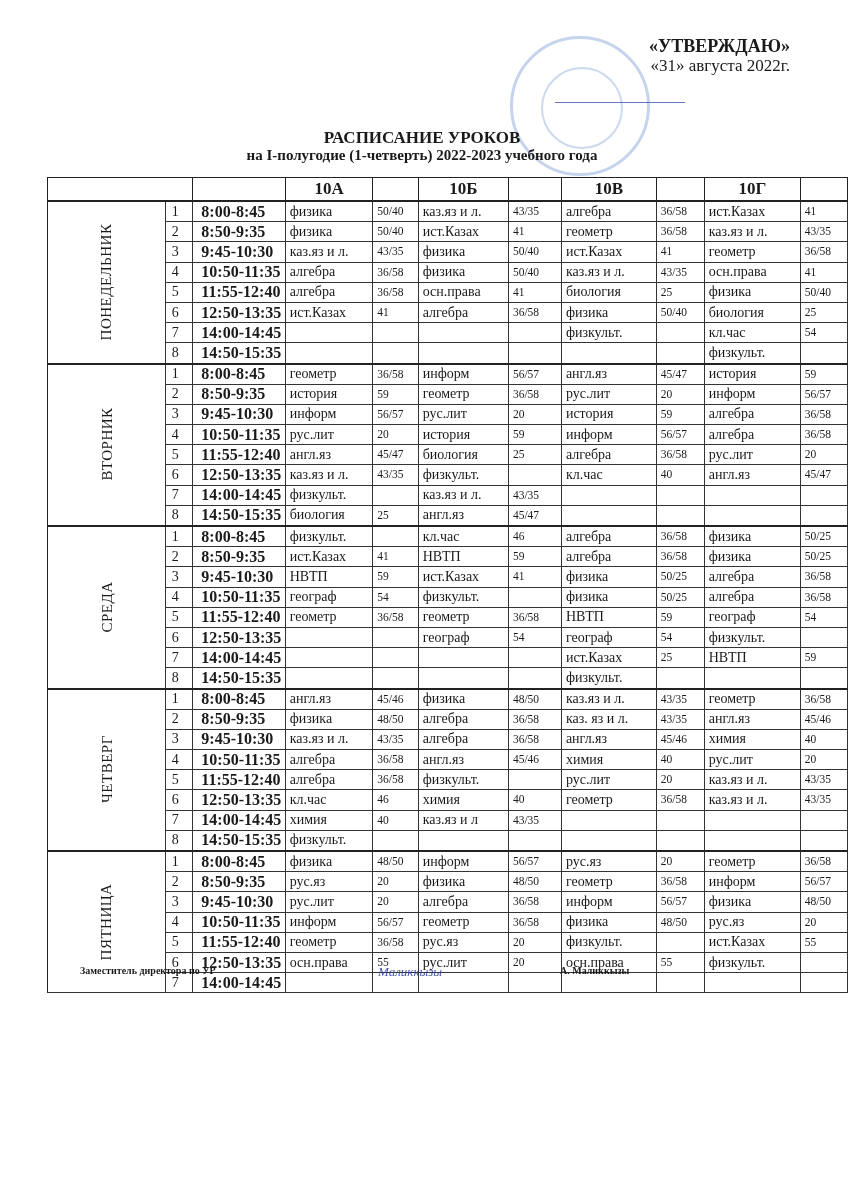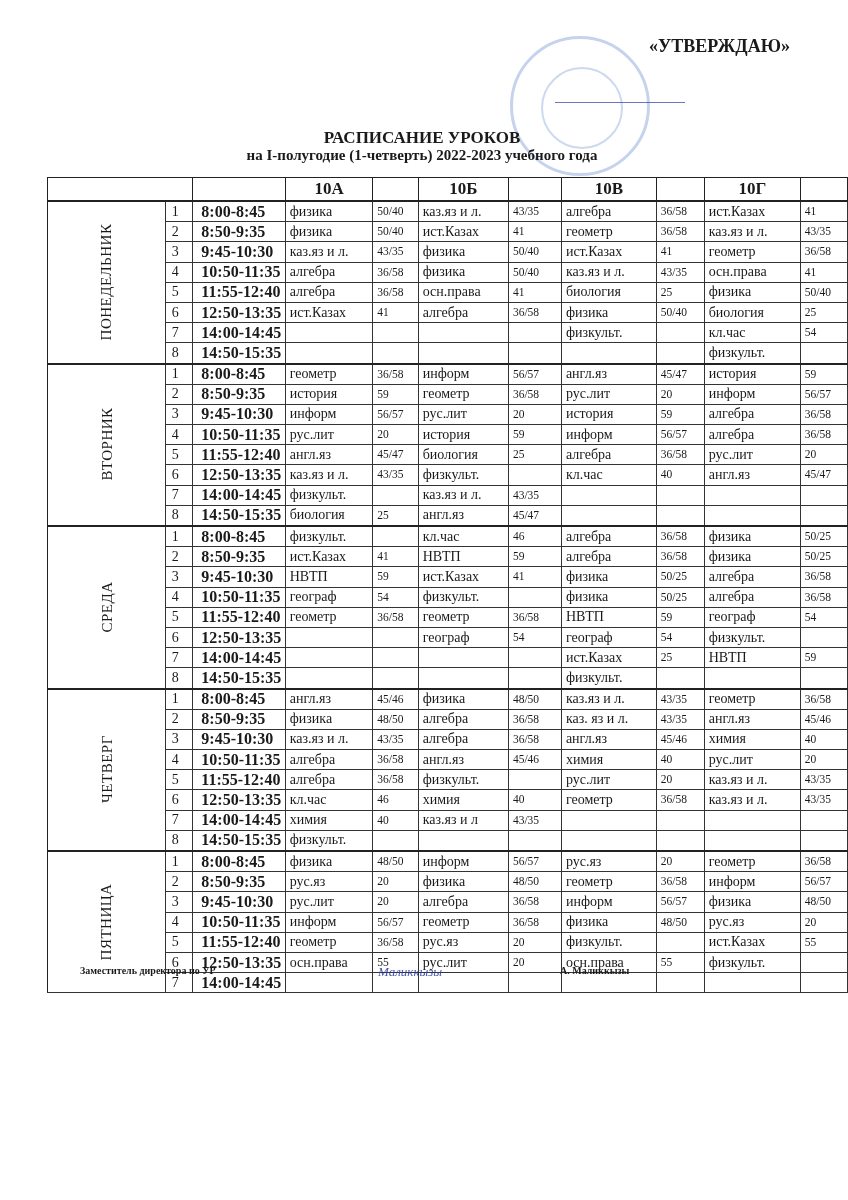--- a/index.html
+++ b/index.html
@@ -26,20 +26,21 @@
   .footer.r{left:560px;}
   .footer.s{left:358px;font-weight:normal;font-style:italic;color:rgba(40,60,160,0.85);font-size:13px;top:964px;margin-left:20px;}
 </style>
 </head>
 <body>
 
 <div class="stamp"></div>
 
 <div class="approve">
   <div class="t">«УТВЕРЖДАЮ»</div>
+  <div>«31» августа 2022г.</div>
 </div>
 <div class="sig"></div>
 
 <div class="title t1">РАСПИСАНИЕ УРОКОВ</div>
 <div class="title t2">на I-полугодие (1-четверть)  2022-2023  учебного года</div>
 
 <table>
   <colgroup>
     <col style="width:35px">
       <col style="width:30px">

